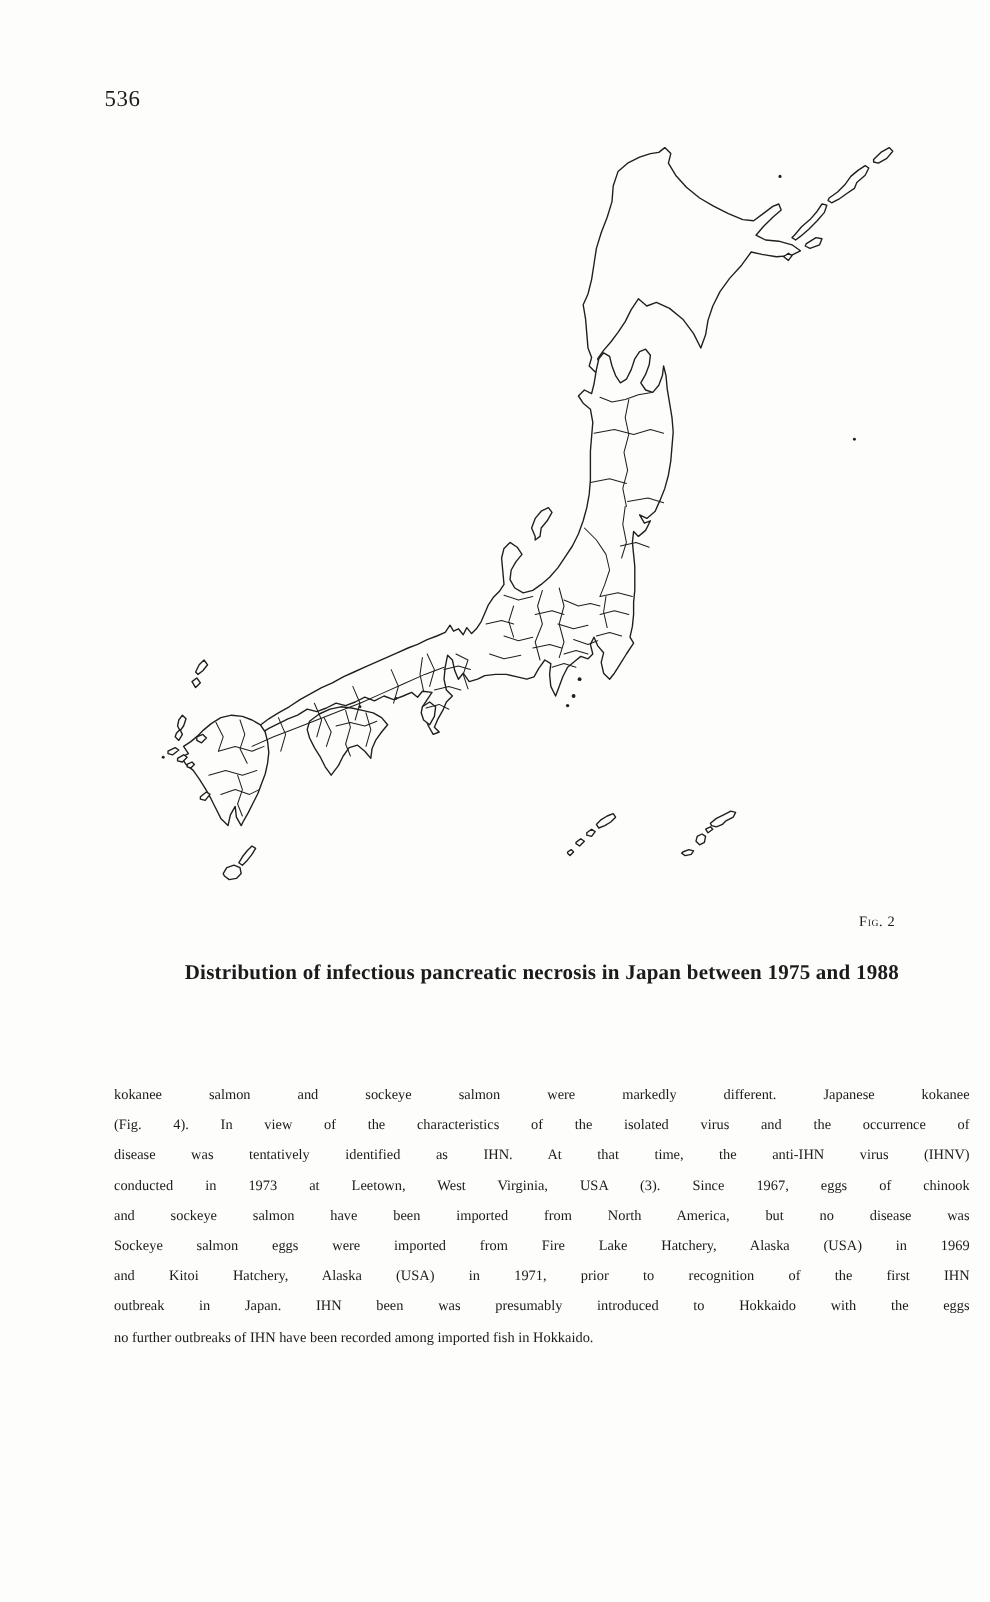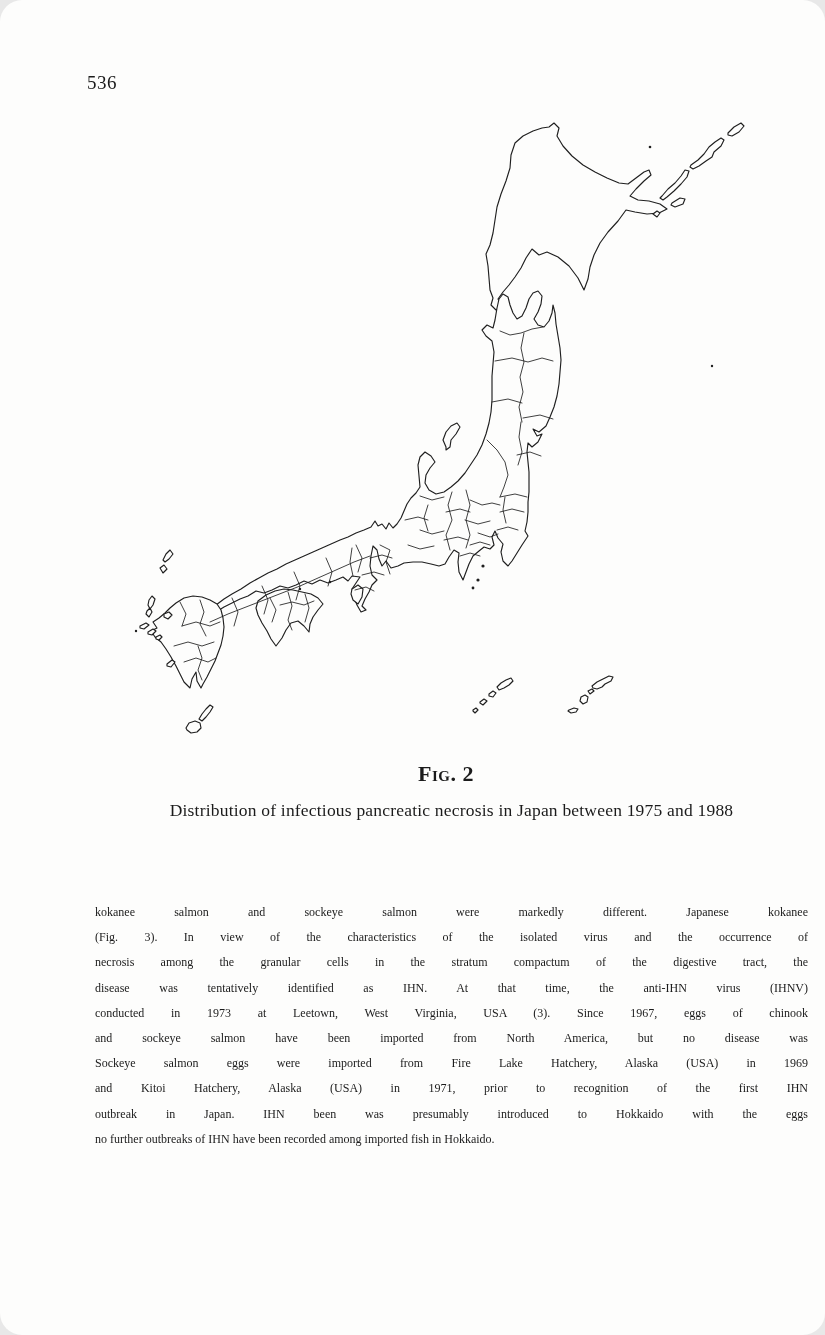--- a/index.html
+++ b/index.html
@@ -4,45 +4,44 @@
 <style>
   html,body{margin:0;padding:0;background:#e8e8e8;}
   .page{
     position:relative;
     width:825px;height:1335px;
     margin:0 auto;
     background:#fdfdfc;
     font-family:"Liberation Serif", serif;
     color:#1b1b1b;
     overflow:hidden;
-    border-radius:22px;
   }
   .page-number{
     position:absolute;left:87px;top:72px;
     font-size:19px;letter-spacing:0.5px;
   }
   .map-svg{position:absolute;left:0;top:0;width:825px;height:1335px;}
   .map-svg path, .map-svg circle{
     stroke:#1f1f1f;fill:none;
     stroke-linejoin:round;stroke-linecap:round;
   }
   .map-svg .coast{stroke-width:1.15;fill:#fdfdfc;}
   .map-svg .inner{stroke-width:0.85;}
   .map-svg .speck{fill:#1f1f1f;stroke:none;}
   .fig-label{
     position:absolute;left:146px;top:761px;width:600px;
-    text-align:center;
-    font-size:22px;font-weight:bold;
+    text-align:right;
+    font-size:12px;font-weight:normal;
     font-variant:small-caps;
     letter-spacing:0.5px;
   }
   .fig-caption{
     position:absolute;left:95px;top:800px;width:713px;
     text-align:center;
-    font-size:17.5px;font-weight:normal;
+    font-size:17.5px;font-weight:bold;
     letter-spacing:0.2px;
   }
   .body-text{
     position:absolute;left:95px;top:900px;width:713px;
     font-size:12px;
     line-height:25.2px;
   }
   .body-line{
     height:25.2px;overflow:hidden;white-space:nowrap;
     text-align:justify;text-align-last:justify;
@@ -164,22 +163,21 @@
     <path class="inner" d="M184,662 L196,658 208,662 216,658"></path>
     <path class="inner" d="M198,646 L202,658 198,670 202,680"></path>
   </svg>
 
   <div class="fig-label">Fig. 2</div>
 
   <div class="fig-caption">Distribution of infectious pancreatic necrosis in Japan between 1975 and 1988</div>
 
   <div class="body-text">
     <div class="body-line">kokanee salmon and sockeye salmon were markedly different. Japanese kokanee</div>
-    <div class="body-line">(Fig. 3). In view of the characteristics of the isolated virus and the occurrence of</div>
-    <div class="body-line">necrosis among the granular cells in the stratum compactum of the digestive tract, the</div>
+    <div class="body-line">(Fig. 4). In view of the characteristics of the isolated virus and the occurrence of</div>
     <div class="body-line">disease was tentatively identified as IHN. At that time, the anti-IHN virus (IHNV)</div>
     <div class="body-line">conducted in 1973 at Leetown, West Virginia, USA (3). Since 1967, eggs of chinook</div>
     <div class="body-line">and sockeye salmon have been imported from North America, but no disease was</div>
     <div class="body-line">Sockeye salmon eggs were imported from Fire Lake Hatchery, Alaska (USA) in 1969</div>
     <div class="body-line">and Kitoi Hatchery, Alaska (USA) in 1971, prior to recognition of the first IHN</div>
     <div class="body-line">outbreak in Japan. IHN been was presumably introduced to Hokkaido with the eggs</div>
     <div class="body-line last">no further outbreaks of IHN have been recorded among imported fish in Hokkaido.</div>
   </div>
 
 </div>

